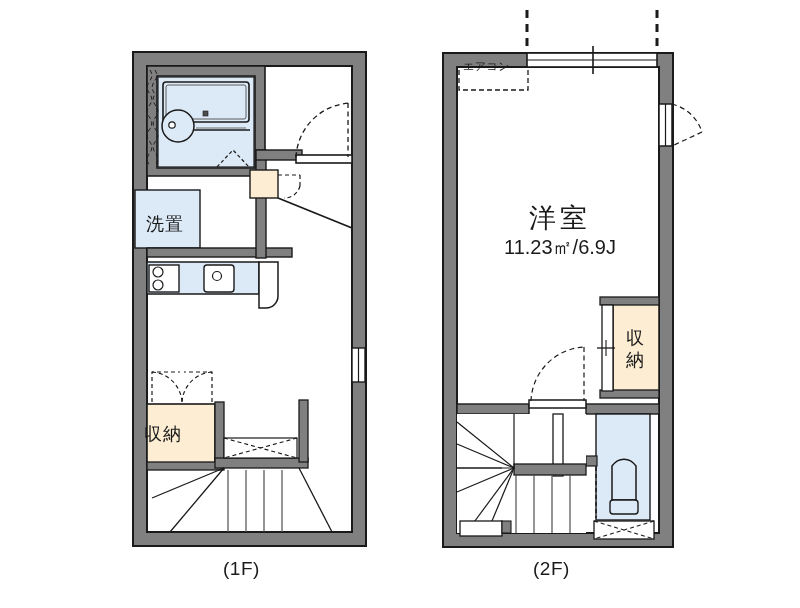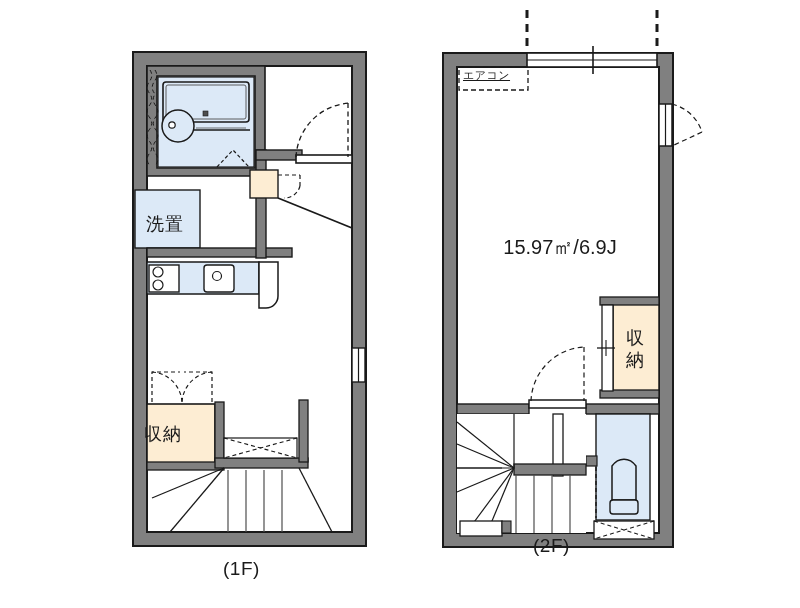--- a/index.html
+++ b/index.html
@@ -27,21 +27,21 @@
   }
   .floor-caption {
     position: absolute;
     font-size: 19px;
     color: #1a1a1a;
     font-family: "Liberation Sans", sans-serif;
     letter-spacing: 0.5px;
     white-space: nowrap;
   }
   #caption-1f { left: 223px; top: 558px; text-align: right; }
-  #caption-2f { left: 533px; top: 535px; }
+  #caption-2f { left: 533px; top: 558px; }
 
   .room-label {
     position: absolute;
     text-align: center;
     white-space: nowrap;
     color: #1a1a1a;
     font-family: "Liberation Sans", sans-serif;
   }
   #label-yoshitsu-name {
     left: 470px; top: 200px; width: 180px;
@@ -56,21 +56,21 @@
     font-size: 18px;
     color: #1a1a1a;
     letter-spacing: 1px;
     white-space: nowrap;
     font-family: "Liberation Sans", sans-serif;
   }
   #label-sentaku { left: 146px; top: 212px; }
   #label-closet-1f { left: 144px; top: 422px; }
   #label-closet-2f-a { left: 626px; top: 326px; }
   #label-closet-2f-b { left: 626px; top: 348px; }
-  #label-aircon { left: 463px; top: 68px; font-size: 11px; letter-spacing: 0.5px; text-decoration: underline; }
+  #label-aircon { left: 463px; top: 59px; font-size: 11px; letter-spacing: 0.5px; }
 </style>
 </head>
 <body>
 
 <div id="floorplan-root">
 
   <svg class="plan" viewBox="0 0 800 608" xmlns="http://www.w3.org/2000/svg">
 
     <g>
 
@@ -237,20 +237,21 @@
     </g>
   </svg>
 
   <div class="floor-caption" id="caption-1f">(1F)</div>
   <div class="floor-caption" id="caption-2f">(2F)</div>
 
   <div class="jp-small" id="label-sentaku">洗置</div>
 
   <div class="jp-small" id="label-closet-1f">収納</div>
 
-  <div class="room-label" id="label-yoshitsu-area">15.97㎡/6.9J</div>
+  <div class="room-label" id="label-yoshitsu-name">洋室</div>
+  <div class="room-label" id="label-yoshitsu-area">11.23㎡/6.9J</div>
 
   <div class="jp-small" id="label-aircon">エアコン</div>
 
   <div class="jp-small" id="label-closet-2f-a">収</div>
   <div class="jp-small" id="label-closet-2f-b">納</div>
 
 </div>
 
 </body></html>

